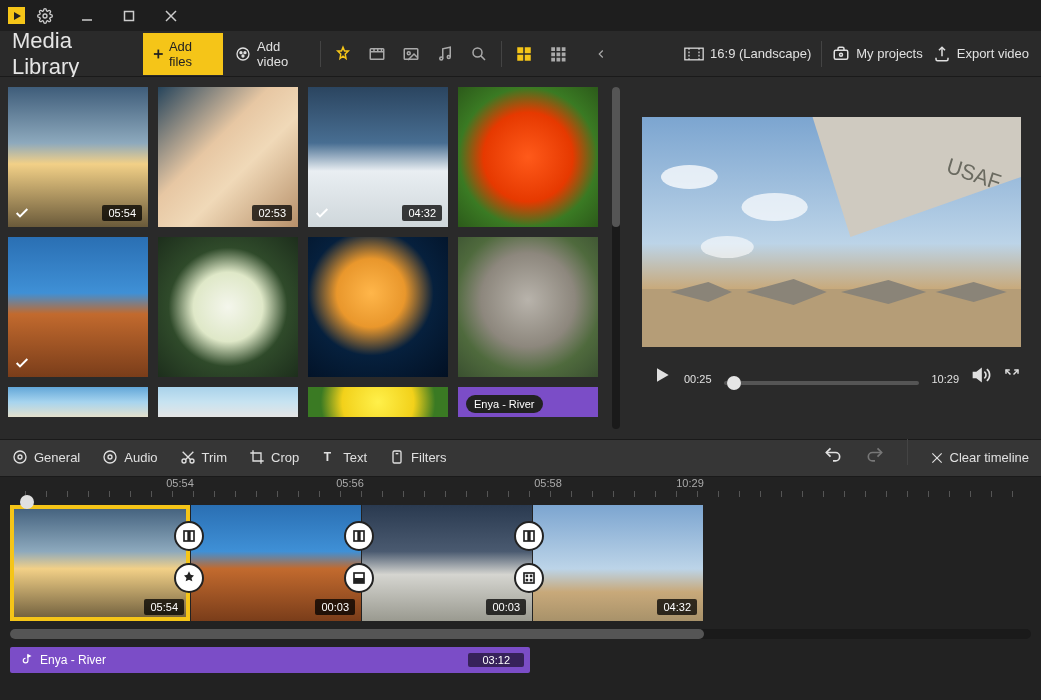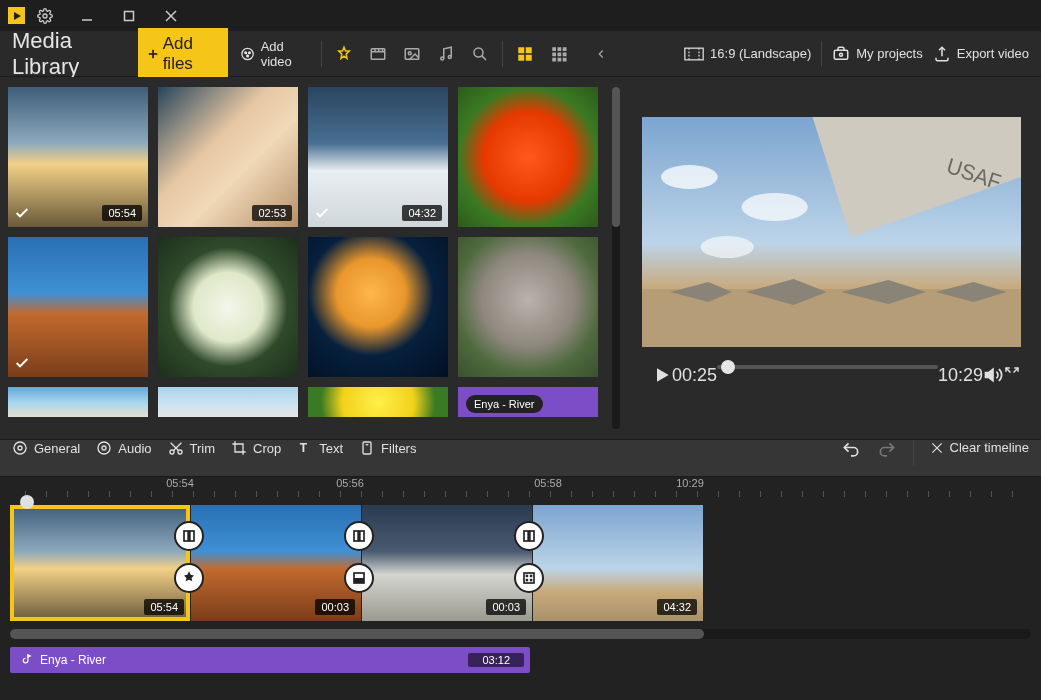--- a/index.html
+++ b/index.html
@@ -5,43 +5,43 @@
 * { margin: 0; padding: 0; box-sizing: border-box; font-family: -apple-system, "Segoe UI", Arial, sans-serif; }
 body { background: #2a2a2a; color: #e0e0e0; width: 1041px; height: 700px; overflow: hidden; display: flex; flex-direction: column; }
 .titlebar { height: 31px; background: #1e1e1e; display: flex; align-items: center; padding: 0 8px; }
 .titlebar .logo { width: 17px; height: 17px; background: #f5c518; display: flex; align-items: center; justify-content: center; margin-right: 8px; }
 .titlebar .logo svg { width: 10px; height: 10px; }
 .titlebar .title { font-size: 12px; color: #ccc; flex: 1; }
 .titlebar .win-controls { display: flex; gap: 18px; align-items: center; }
 .titlebar .win-controls span { width: 24px; height: 24px; display: flex; align-items: center; justify-content: center; cursor: pointer; }
 .toolbar-top { height: 46px; background: #2a2a2a; display: flex; align-items: center; padding: 0 12px; border-bottom: 1px solid #1a1a1a; gap: 12px; }
 .media-lib-label { font-size: 22px; color: #e5e5e5; font-weight: 300; }
-.btn-yellow { background: #f5c518; color: #222; font-size: 17px; padding: 6px 10px; display: flex; align-items: center; gap: 5px; cursor: pointer; font-weight: 500; }
+.btn-yellow { background: #f5c518; color: #222; font-size: 13px; padding: 6px 10px; display: flex; align-items: center; gap: 5px; cursor: pointer; font-weight: 500; }
 .btn-text { display: flex; align-items: center; gap: 6px; font-size: 13px; color: #e0e0e0; cursor: pointer; }
 .sep { width: 1px; height: 26px; background: #444; }
 .icon-row { display: flex; gap: 14px; align-items: center; }
 .icon-btn { width: 20px; height: 20px; display: flex; align-items: center; justify-content: center; cursor: pointer; }
 .icon-btn.active { color: #f5c518; }
 .flex-fill { flex: 1; }
 .main-row { display: flex; flex: 1; min-height: 0; }
 .library-pane { width: 622px; background: #2a2a2a; position: relative; overflow: hidden; }
 .library-grid { display: grid; grid-template-columns: repeat(4, 140px); gap: 10px; padding: 10px 8px; }
 .thumb { width: 140px; height: 140px; background: #555; position: relative; overflow: hidden; }
 .thumb .dur { position: absolute; bottom: 6px; right: 6px; background: rgba(0,0,0,0.75); color: #fff; font-size: 11px; padding: 2px 6px; border-radius: 2px; }
 .thumb .chk { position: absolute; bottom: 6px; left: 6px; color: #fff; }
 .thumb.audio { background: #7b4dc7; }
 .thumb.audio .audio-label { position: absolute; top: 8px; left: 8px; background: #222; color: #fff; font-size: 11px; padding: 3px 8px; border-radius: 10px; }
 .library-scroll { position: absolute; right: 2px; top: 10px; bottom: 10px; width: 8px; background: #1a1a1a; border-radius: 4px; }
 .library-scroll .handle { position: absolute; top: 0; left: 0; right: 0; height: 140px; background: #555; border-radius: 4px; }
 .preview-pane { flex: 1; background: #2a2a2a; display: flex; flex-direction: column; }
 .preview-img { margin: 40px 20px 12px 20px; height: 230px; background: linear-gradient(180deg,#7ca5d0 0%,#bcd4e8 55%,#c8a97a 75%,#a8926a 100%); position: relative; overflow: hidden; }
-.preview-controls { display: flex; align-items: flex-start; padding: 6px 20px 20px 30px; font-size: 18px; }
+.preview-controls { display: flex; align-items: flex-end; gap: 12px; padding: 6px 20px 20px 30px; font-size: 11px; }
 .preview-controls .slider { flex: 1; height: 4px; background: #555; position: relative; border-radius: 2px; }
 .preview-controls .slider .knob { position: absolute; left: 2%; top: -5px; width: 14px; height: 14px; background: #e5e5e5; border-radius: 50%; }
-.edit-toolbar { height: 38px; background: #363636; display: flex; align-items: flex-start; padding: 0 12px; gap: 16px; border-top: 1px solid #1a1a1a; border-bottom: 1px solid #1a1a1a; }
+.edit-toolbar { height: 38px; background: #363636; display: flex; align-items: flex-end; padding: 11px 12px; gap: 22px; border-top: 1px solid #1a1a1a; border-bottom: 1px solid #1a1a1a; }
 .edit-toolbar .tool { display: flex; align-items: center; gap: 6px; font-size: 13px; cursor: pointer; }
 .timeline { background: #222; flex-shrink: 0; height: 223px; display: flex; flex-direction: column; }
 .ruler { height: 26px; position: relative; background: #222; }
 .ruler .tick { position: absolute; top: 14px; width: 1px; height: 6px; background: #555; }
 .ruler .label { position: absolute; top: 0; font-size: 11px; color: #aaa; transform: translateX(-50%); }
 .marker { position: absolute; left: 20px; top: 18px; width: 14px; height: 14px; background: #e0e0e0; border-radius: 50%; z-index: 2; }
 .clips-row { height: 120px; display: flex; padding: 2px 10px; gap: 1px; position: relative; }
 .clip { position: relative; background: #444; overflow: hidden; }
 .clip.selected { outline: 4px solid #f5c518; outline-offset: -4px; }
 .clip .dur { position: absolute; bottom: 6px; right: 6px; background: rgba(0,0,0,0.75); color: #fff; font-size: 11px; padding: 2px 6px; border-radius: 2px; }

